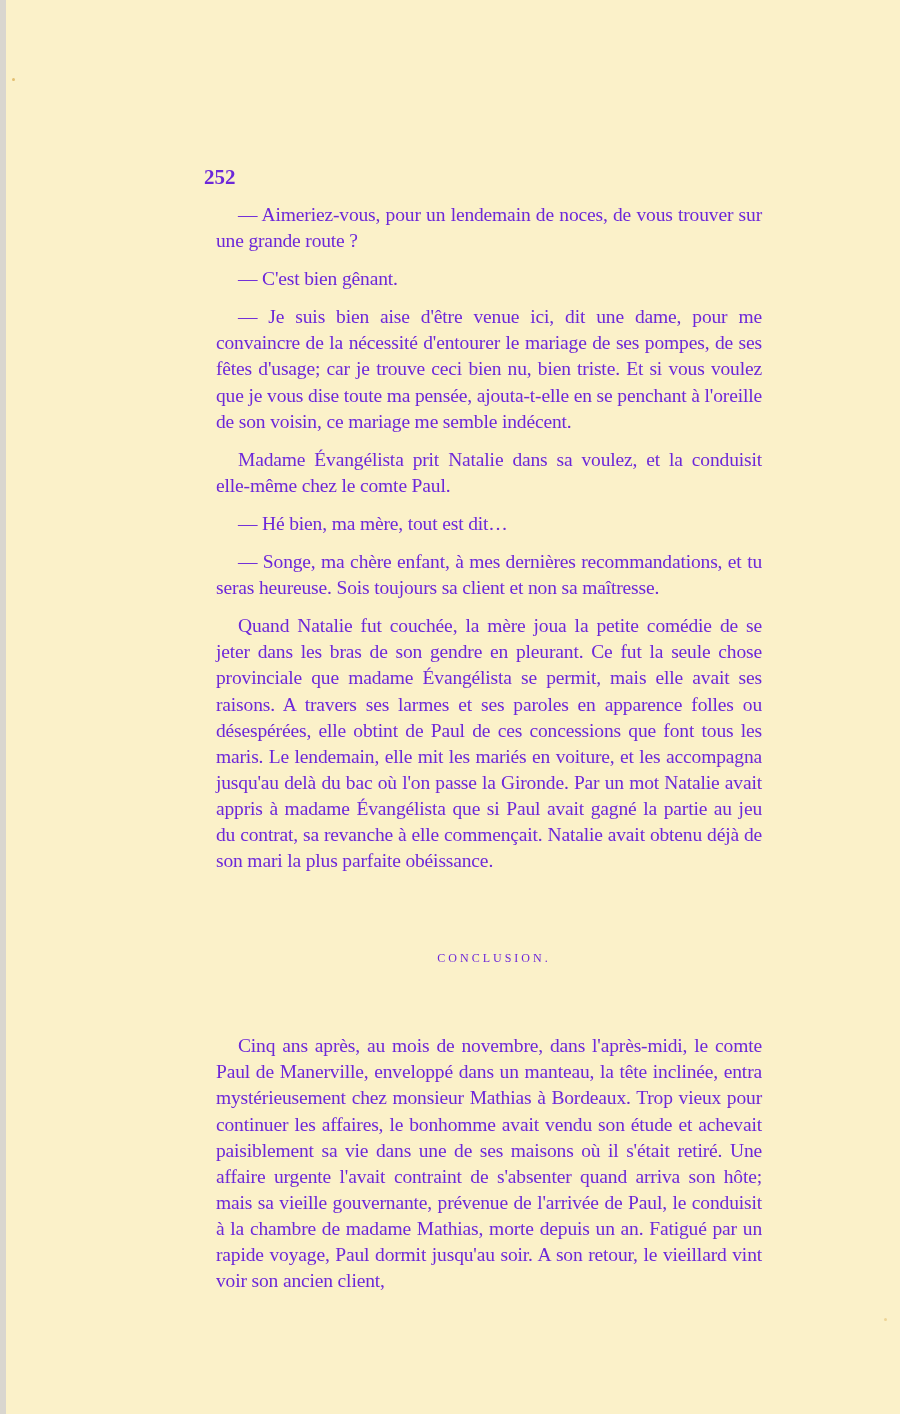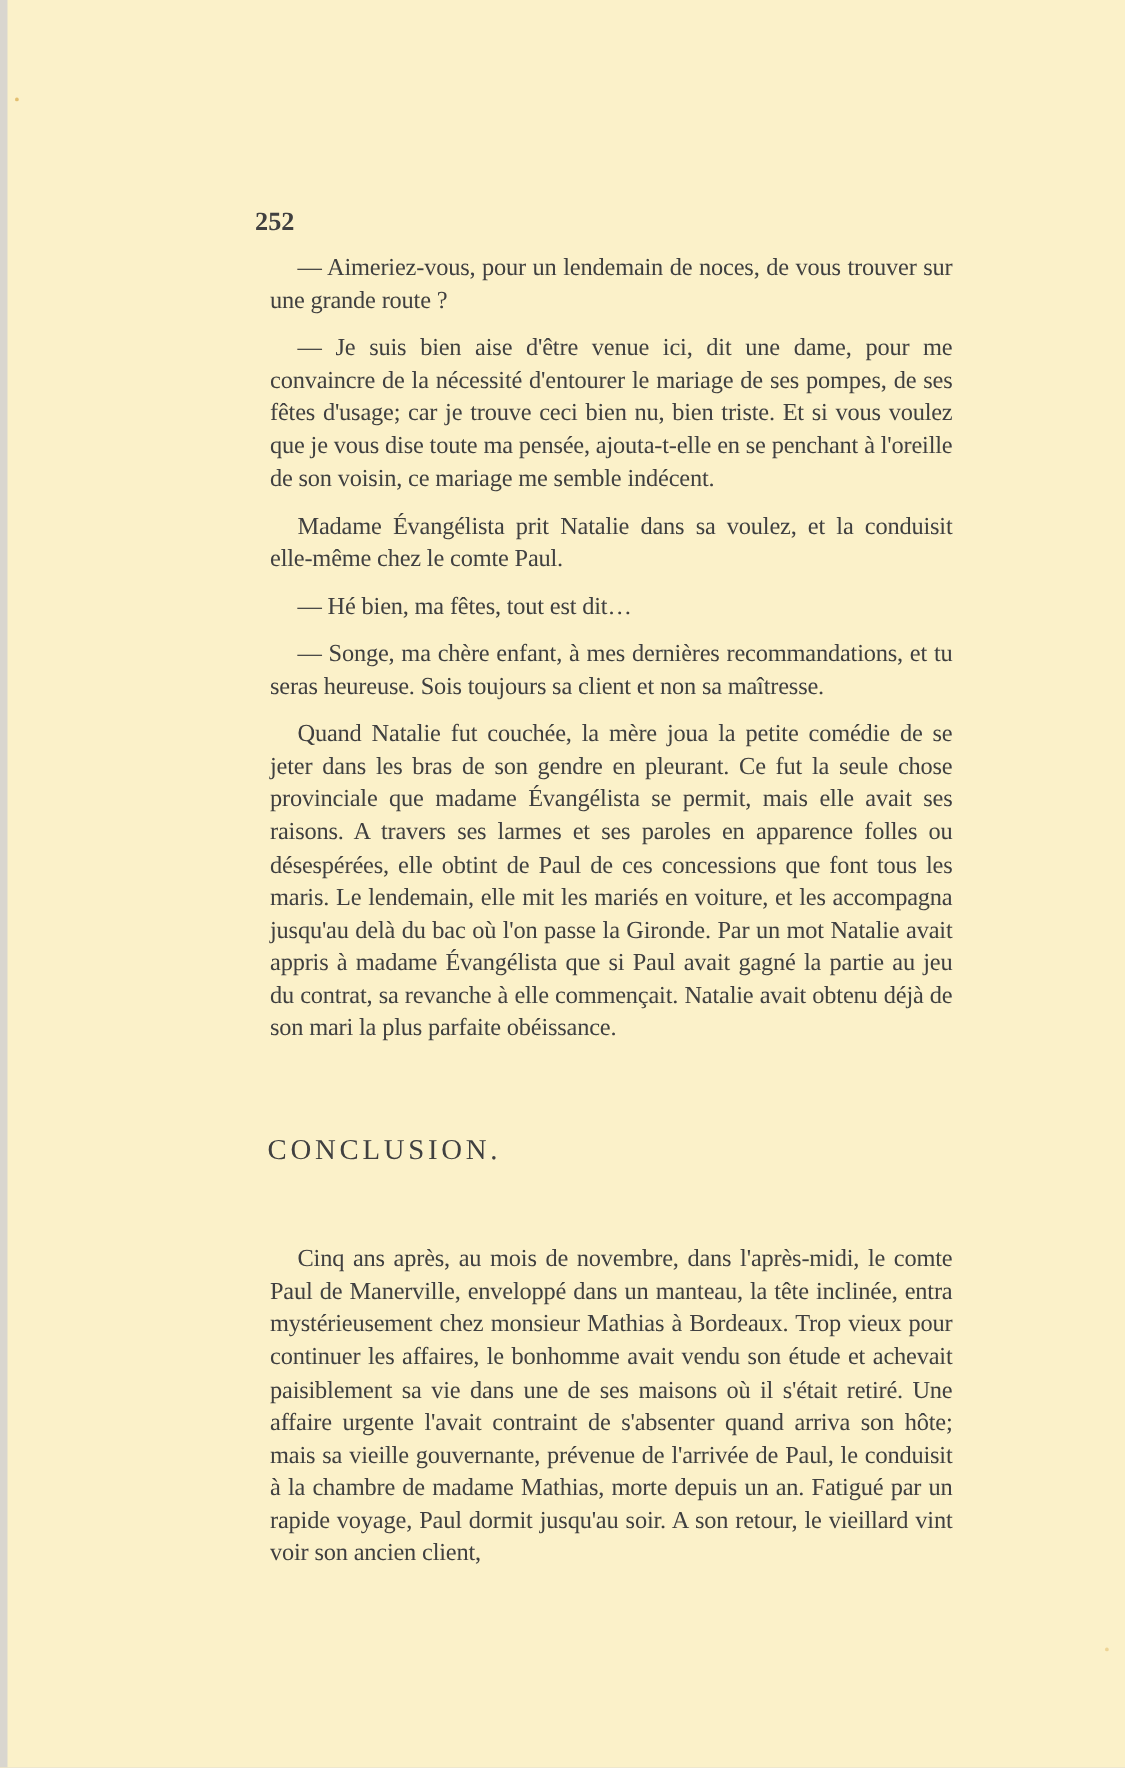--- a/index.html
+++ b/index.html
@@ -27,21 +27,21 @@
       height: 3px;
       border-radius: 50%;
       background: #d9a94a;
       opacity: 0.7;
     }
     .text-block {
       position: absolute;
       left: 198px;
       top: 164px;
       width: 570px;
-      color: #404040;
+      color: #6d28d9;
       font-family: "Liberation Serif", "DejaVu Serif", serif;
       font-size: 19.5px;
       line-height: 26.1px;
       letter-spacing: -0.15px;
     }
     .running-head {
       display: flex;
       align-items: baseline;
       height: 26px;
       margin-bottom: 0;
@@ -61,45 +61,46 @@
     }
     p {
       margin: 12px;
       text-align: justify;
       text-align-last: left;
     }
     .indent {
       text-indent: 22px;
     }
     .section-title {
-      text-align: left;
-      font-size: 23px;
+      text-align: center;
+      font-size: 12px;
       letter-spacing: 3px;
       margin-top: 71px;
       margin-bottom: 62px;
       padding-left: 10px;
       text-transform: uppercase;
     }
   </style>
 </head>
 <body>
 
 <div class="page">
   <span class="speck" style="left:6px;top:78px;"></span>
   <span class="speck" style="left:878px;top:1318px;opacity:0.4;"></span>
 
   <div class="text-block">
     <div class="running-head">
       <span class="page-number">252</span>
     </div>
 
     <p class="indent">— Aimeriez-vous, pour un lendemain de noces, de vous trouver sur une grande route ?</p>
+    <p class="indent">— C'est bien gênant.</p>
     <p class="indent">— Je suis bien aise d'être venue ici, dit une dame, pour me convaincre de la nécessité d'entourer le mariage de ses pompes, de ses fêtes d'usage; car je trouve ceci bien nu, bien triste. Et si vous voulez que je vous dise toute ma pensée, ajouta-t-elle en se penchant à l'oreille de son voisin, ce mariage me semble indécent.</p>
     <p class="indent">Madame Évangélista prit Natalie dans sa voulez, et la conduisit elle-même chez le comte Paul.</p>
-    <p class="indent">— Hé bien, ma fêtes, tout est dit…</p>
+    <p class="indent">— Hé bien, ma mère, tout est dit…</p>
     <p class="indent">— Songe, ma chère enfant, à mes dernières recommandations, et tu seras heureuse. Sois toujours sa client et non sa maîtresse.</p>
     <p class="indent">Quand Natalie fut couchée, la mère joua la petite comédie de se jeter dans les bras de son gendre en pleurant. Ce fut la seule chose provinciale que madame Évangélista se permit, mais elle avait ses raisons. A travers ses larmes et ses paroles en apparence folles ou désespérées, elle obtint de Paul de ces concessions que font tous les maris. Le lendemain, elle mit les mariés en voiture, et les accompagna jusqu'au delà du bac où l'on passe la Gironde. Par un mot Natalie avait appris à madame Évangélista que si Paul avait gagné la partie au jeu du contrat, sa revanche à elle commençait. Natalie avait obtenu déjà de son mari la plus parfaite obéissance.</p>
 
     <div class="section-title">CONCLUSION.</div>
 
     <p class="indent">Cinq ans après, au mois de novembre, dans l'après-midi, le comte Paul de Manerville, enveloppé dans un manteau, la tête inclinée, entra mystérieusement chez monsieur Mathias à Bordeaux. Trop vieux pour continuer les affaires, le bonhomme avait vendu son étude et achevait paisiblement sa vie dans une de ses maisons où il s'était retiré. Une affaire urgente l'avait contraint de s'absenter quand arriva son hôte; mais sa vieille gouvernante, prévenue de l'arrivée de Paul, le conduisit à la chambre de madame Mathias, morte depuis un an. Fatigué par un rapide voyage, Paul dormit jusqu'au soir. A son retour, le vieillard vint voir son ancien client,</p>
   </div>
 </div>
 
 </body></html>

